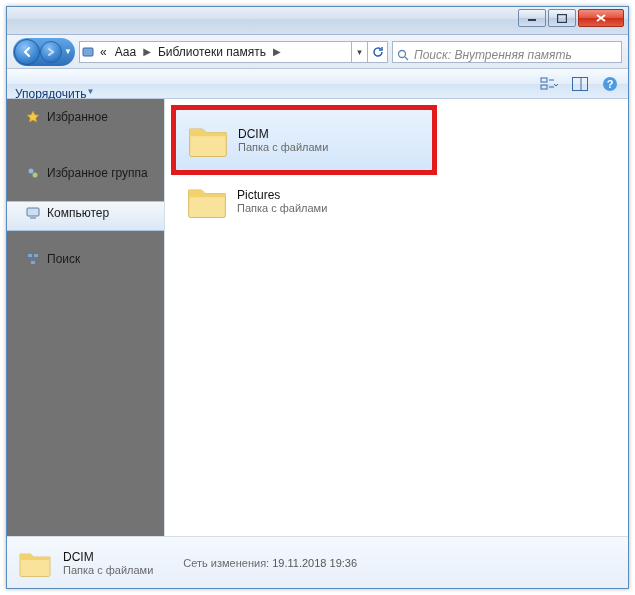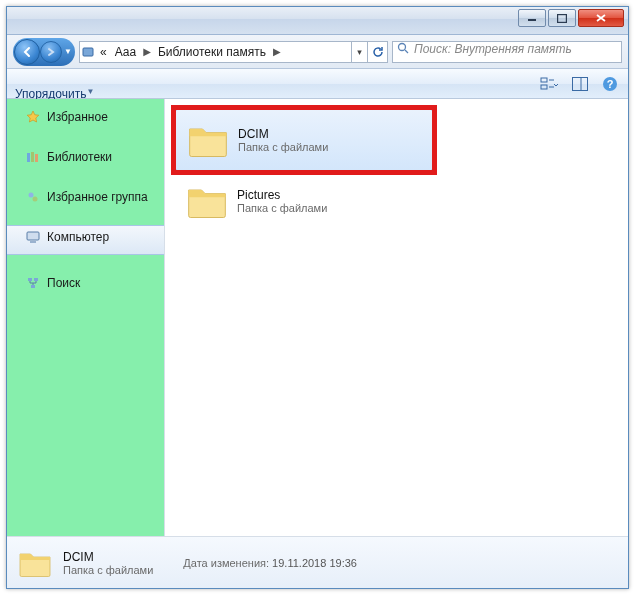--- a/index.html
+++ b/index.html
@@ -35,33 +35,33 @@
 .nav-dd { width:12px; display:flex; justify-content:center; color:#fff; font-size:8px;}
 .breadcrumb {
   flex: 1; height: 22px; background: #fff; border: 1px solid #a7b6c9; display:flex; align-items:center; font-size:12px; color:#222; overflow:hidden;
 }
 .bc-seg { padding:0 4px; display:flex; align-items:center; height:100%;}
 .bc-arrow { color:#555; font-size:10px; padding:0 3px;}
 .bc-icon { width:16px; height:16px; display:flex; align-items:center; justify-content:center;}
 .bc-ref { width:20px; border-left:1px solid #a7b6c9; display:flex; align-items:center; justify-content:center; height:100%; color:#2860a8;}
 .bc-dd { width:16px; border-left:1px solid #a7b6c9; display:flex; align-items:center; justify-content:center; height:100%; font-size:9px; color:#444;}
 .search {
-  width: 230px; height: 22px; background:#fff; border:1px solid #a7b6c9; display:flex; align-items:flex-start; padding:0 4px; font-size:12px; color:#888; font-style:italic;
+  width: 230px; height: 22px; background:#fff; border:1px solid #a7b6c9; display:flex; align-items:flex-end; padding:0 4px; font-size:12px; color:#888; font-style:italic;
   gap:4px;
 }
 .toolbar {
   height: 30px; background: linear-gradient(to bottom, #f7fbff 0%, #e4eefa 50%, #d5e4f5 51%, #e2eefb 100%);
   border-bottom: 1px solid #b9c9dd; display:flex; align-items:center; padding: 0 8px; font-size:12px;
 }
 .organize { color:#13396f; display:flex; align-items:flex-start; margin-top:20px;}
 .organize .dd { font-size:8px; color:#4a6a97;}
 .tool-right { margin-left:auto; display:flex; align-items:center; gap:10px;}
 .tool-ic { width:20px; height:20px; display:flex; align-items:center; justify-content:center; color:#3a6aa4;}
 .body { flex:1; display:flex; min-height:0;}
-.sidebar { width:158px; border-right:1px solid #d6dee8; background:#86efac; padding:6px 0; font-size:12px;}
+.sidebar { width:158px; border-right:1px solid #d6dee8; background:#737373; padding:6px 0; font-size:12px;}
 .side-item { display:flex; align-items:center; gap:6px; padding:4px 8px 4px 18px; color:#1a1a1a;}
 .side-item.sel { background: linear-gradient(to bottom,#f3f7fc,#dce8f6); border:1px solid #a8c5e6; border-left:none; border-right:none; padding-top:3px; padding-bottom:9px;}
 .side-icon { width:16px; height:16px; display:flex; align-items:center; justify-content:center;}
 .side-gap { height:16px;}
 .content { flex:1; background:#fff; padding:10px; position:relative;}
 .folder-item {
   display:flex; align-items:center; gap:8px; padding:8px 10px; width: 258px; position:relative;
 }
 .folder-item.sel {
   background: linear-gradient(to bottom, #e9f2fd 0%, #d3e6fb 100%);
@@ -185,30 +185,20 @@
     <div class="sidebar">
       <div class="side-item">
         <span class="side-icon">
           <svg width="14" height="14">
               <path d="M7 1l1.8 3.8 4 .4-3 2.8.8 4L7 10l-3.6 2 0.8-4-3-2.8 4-.4z" fill="#f7c84a" stroke="#c99a1e" stroke-width="0.7"></path>
             </svg>
         </span>
         <span>Избранное</span>
       </div>
       <div class="side-gap"></div>
-      <div class="side-item">
-        <span class="side-icon">
-          <svg width="14" height="14">
-              <rect x="1" y="3" width="3" height="9" fill="#6fa7e0"></rect>
-              <rect x="5" y="2" width="3" height="10" fill="#a2c46f"></rect>
-              <rect x="9" y="4" width="3" height="8" fill="#e0a06f"></rect>
-            </svg>
-        </span>
-        <span>Библиотеки</span>
-      </div>
       <div class="side-gap"></div>
       <div class="side-item">
         <span class="side-icon">
           <svg width="14" height="14">
               <circle cx="5" cy="5" r="2.5" fill="#8fb6e4"></circle>
               <circle cx="9" cy="9" r="2.5" fill="#a5cd7a"></circle>
             </svg>
         </span>
         <span>Избранное группа</span>
       </div>
@@ -264,18 +254,18 @@
   <div class="status">
     <svg class="folder-med" viewBox="0 0 48 48">
       <path d="M4 12h14l4 4h22v24a2 2 0 0 1-2 2H6a2 2 0 0 1-2-2z" fill="#f9e39a" stroke="#d4b556"></path>
       <path d="M4 12h14l4 4h22v4H4z" fill="#f2d26f"></path>
     </svg>
     <div class="status-text">
       <div class="sname">DCIM</div>
       <div class="ssub">Папка с файлами</div>
     </div>
     <div class="status-meta">
-      <span class="mlab">Дата изменения:</span>
+      <span class="mlab">Сеть изменения:</span>
       <span>19.11.2018 19:36</span>
     </div>
   </div>
 
 </div>
 
 </body></html>

